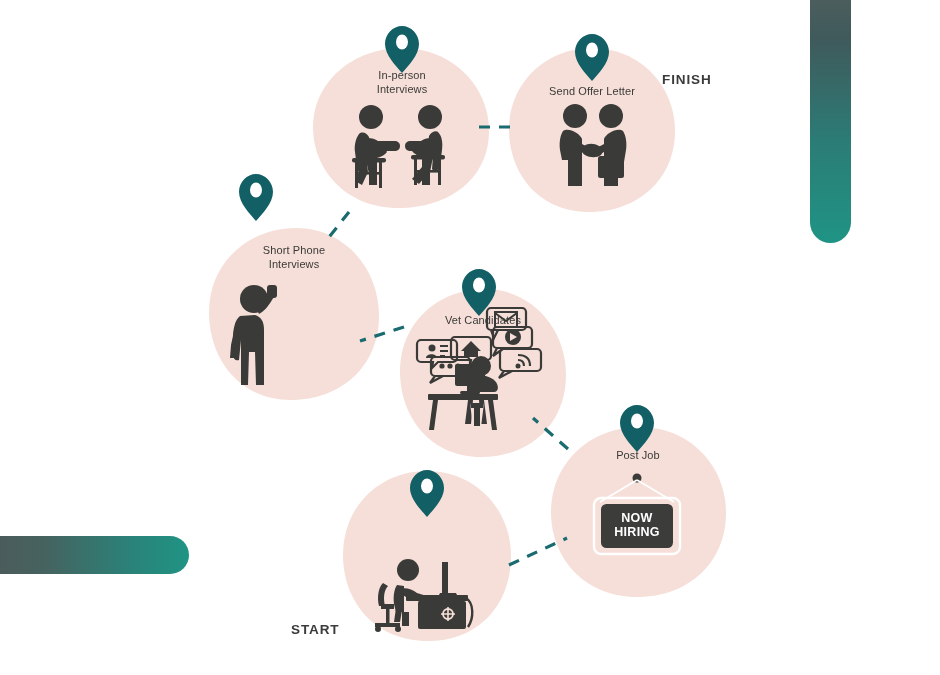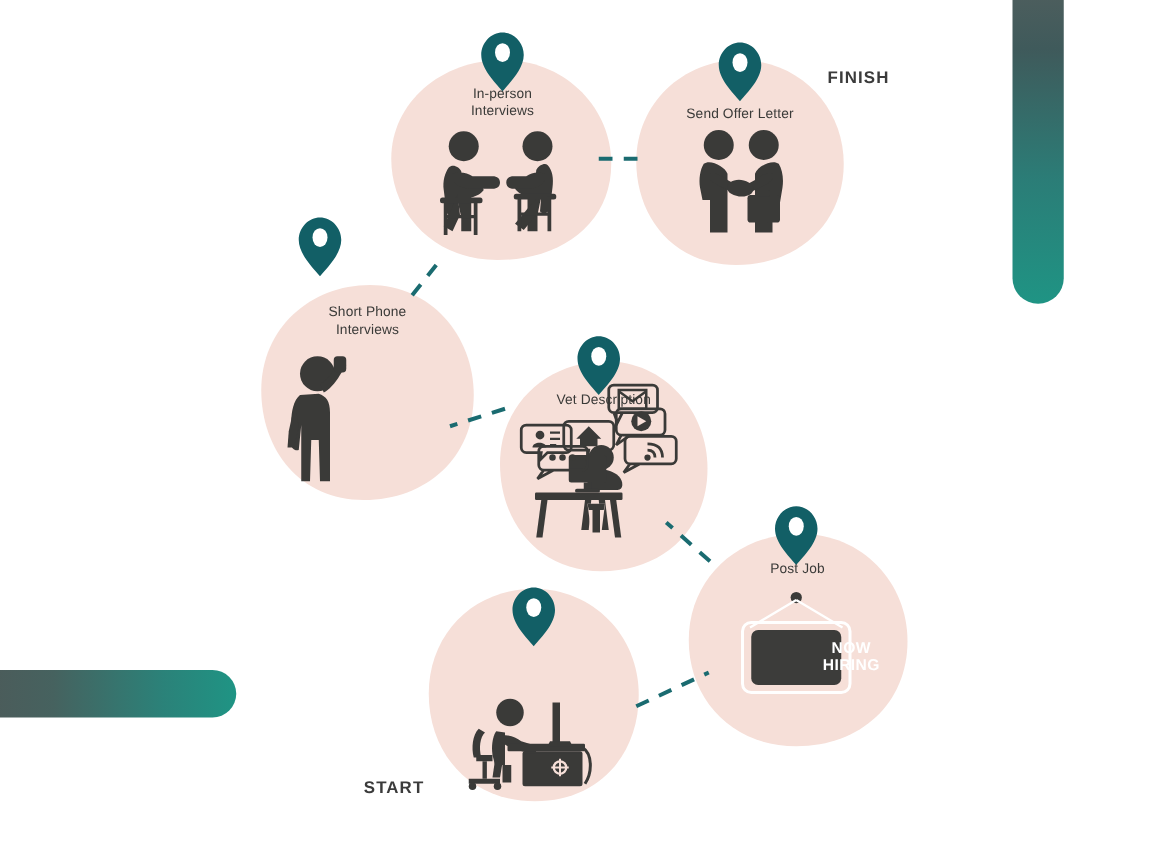--- a/index.html
+++ b/index.html
@@ -261,25 +261,25 @@
   </svg>
 
   <div class="node-label" style="left:322px; top:68px; width:160px;">In-person
 Interviews</div>
 
   <div class="node-label" style="left:512px; top:84px; width:160px;">Send Offer Letter</div>
 
   <div class="node-label" style="left:214px; top:243px; width:160px;text-align:center;">Short Phone
 Interviews</div>
 
-  <div class="node-label" style="left:403px; top:313px; width:160px;">Vet Description</div>
+  <div class="node-label" style="left:403px; top:313px; width:160px;">Vet Candidates</div>
 
   <div class="node-label" style="left:558px; top:448px; width:160px;">Post Job</div>
 
 
-  <div class="sign-text" style="left:601px; top:511px; width:72px;margin-left:44px;">NOW
+  <div class="sign-text" style="left:601px; top:511px; width:72px;">NOW
 HIRING</div>
 
-  <div class="endpoint-label" style="left:662px; top:54px;">FINISH</div>
+  <div class="endpoint-label" style="left:662px; top:72px;">FINISH</div>
 
   <div class="endpoint-label" style="left:291px; top:622px;">START</div>
 
 </div>
 
 </body></html>

